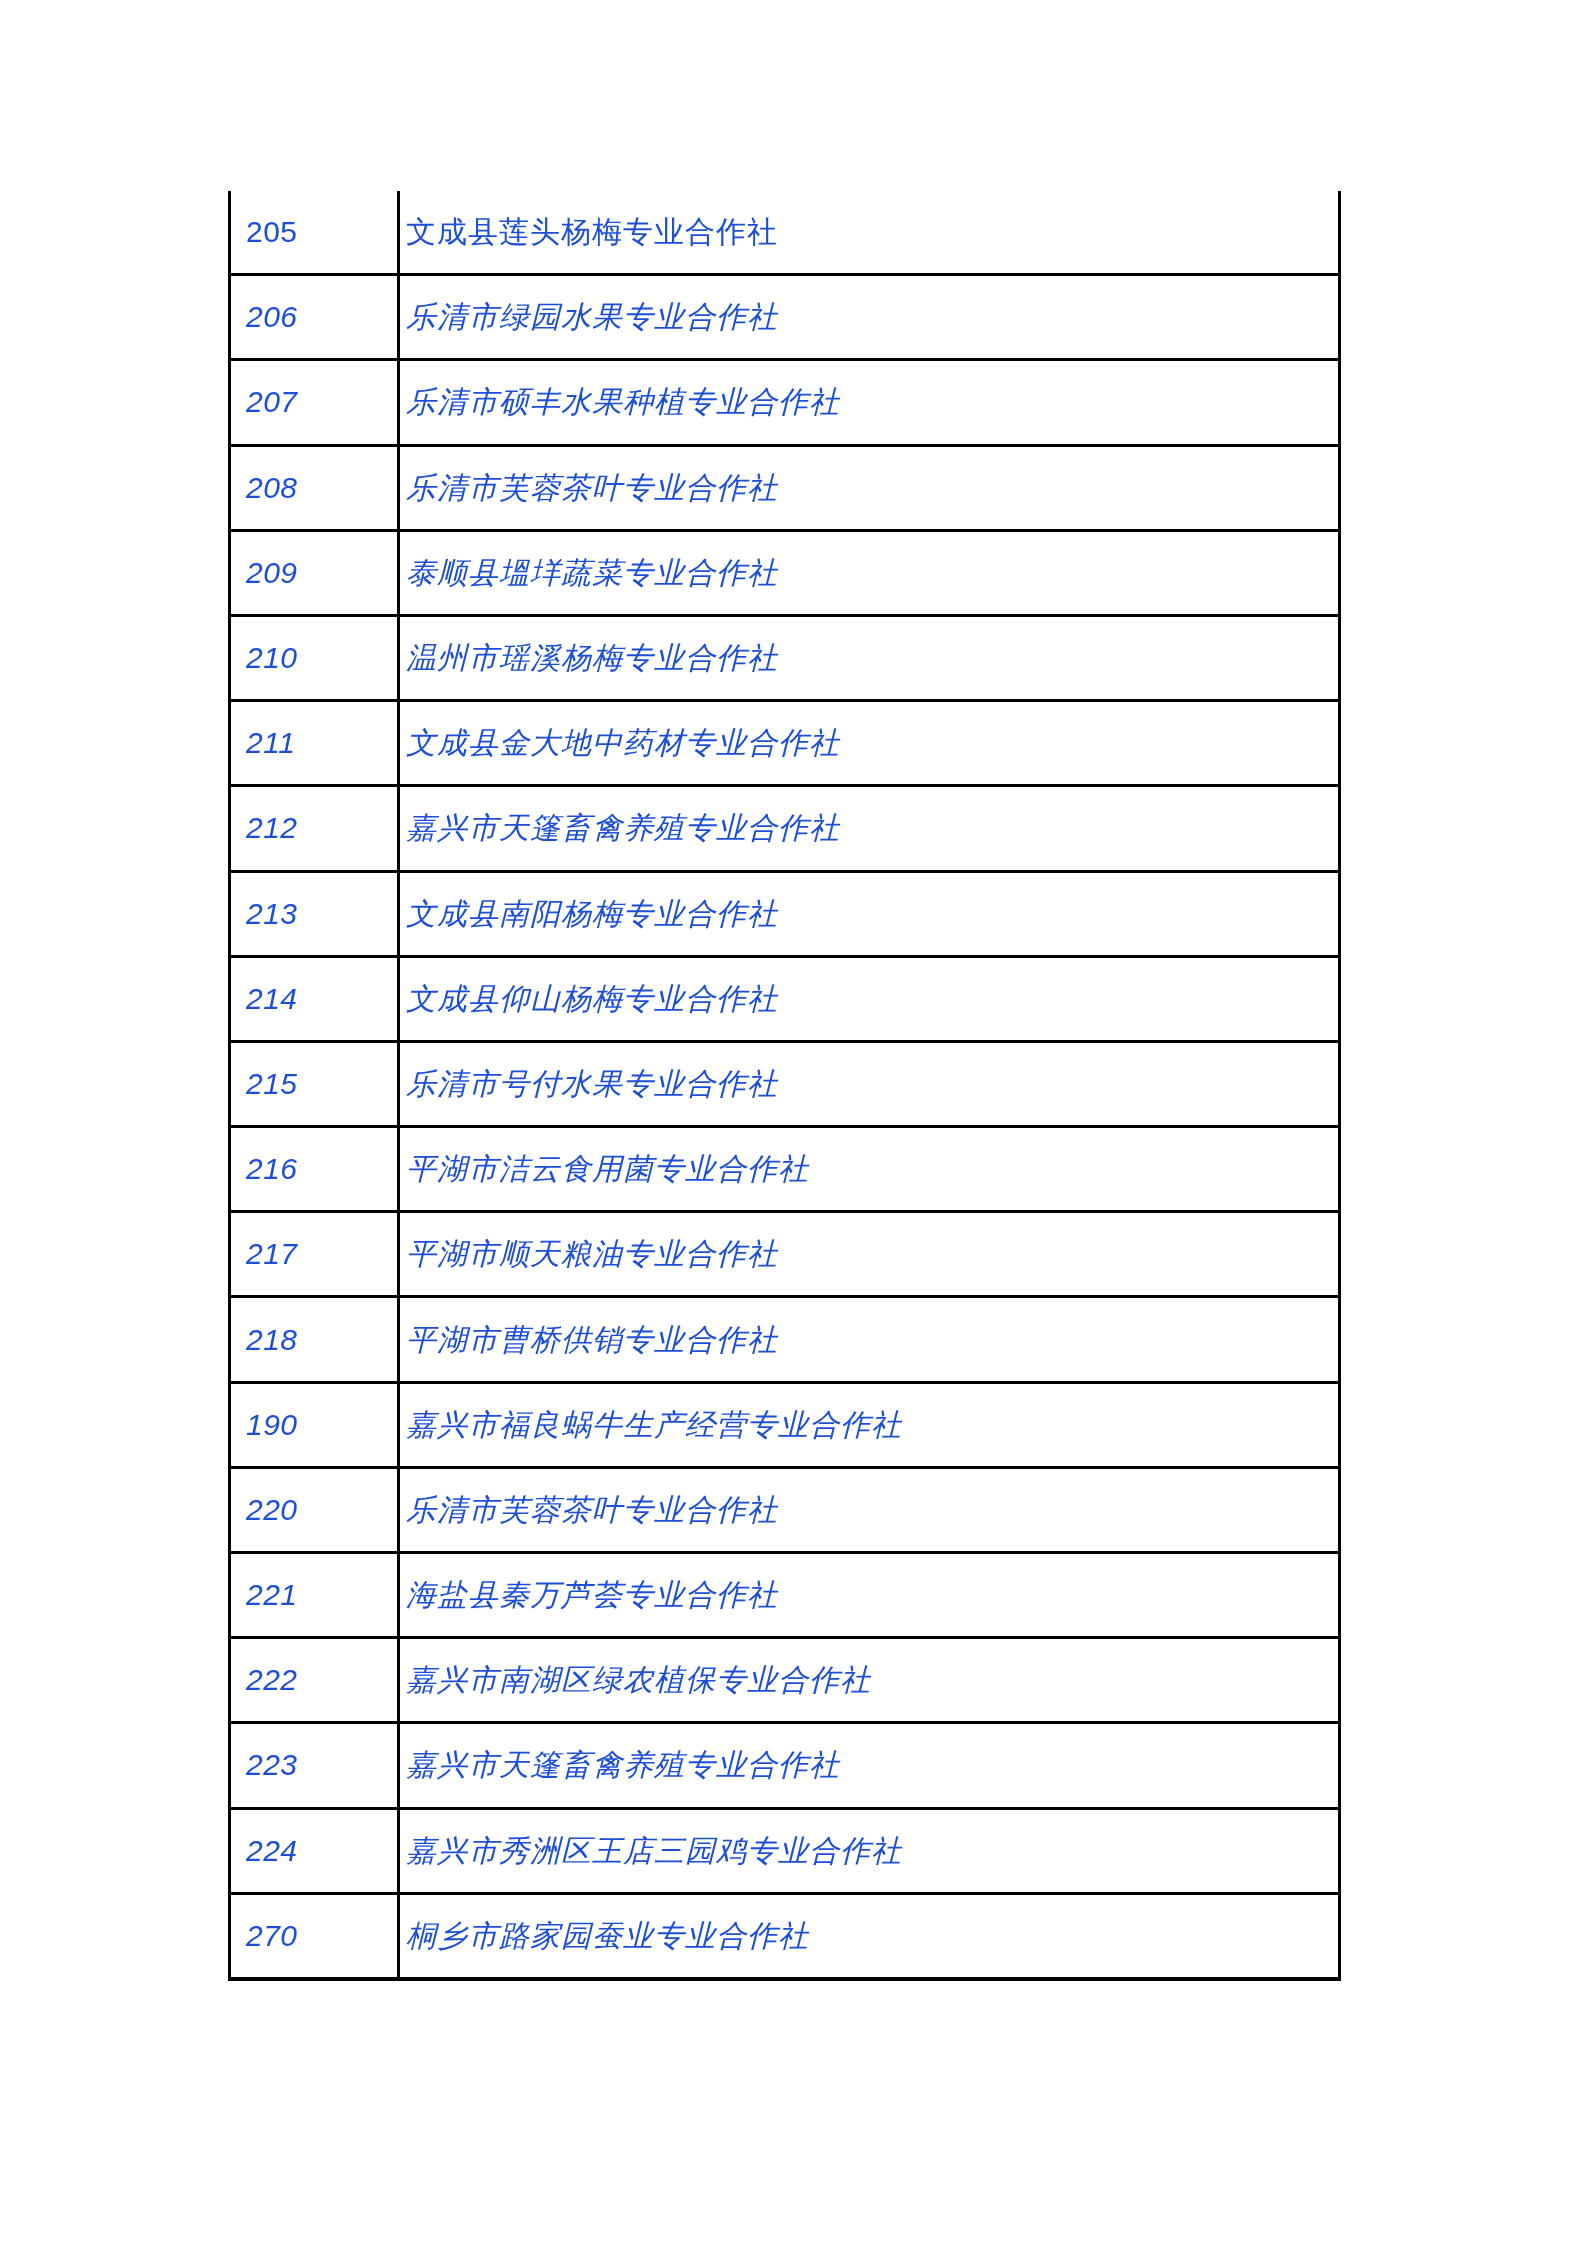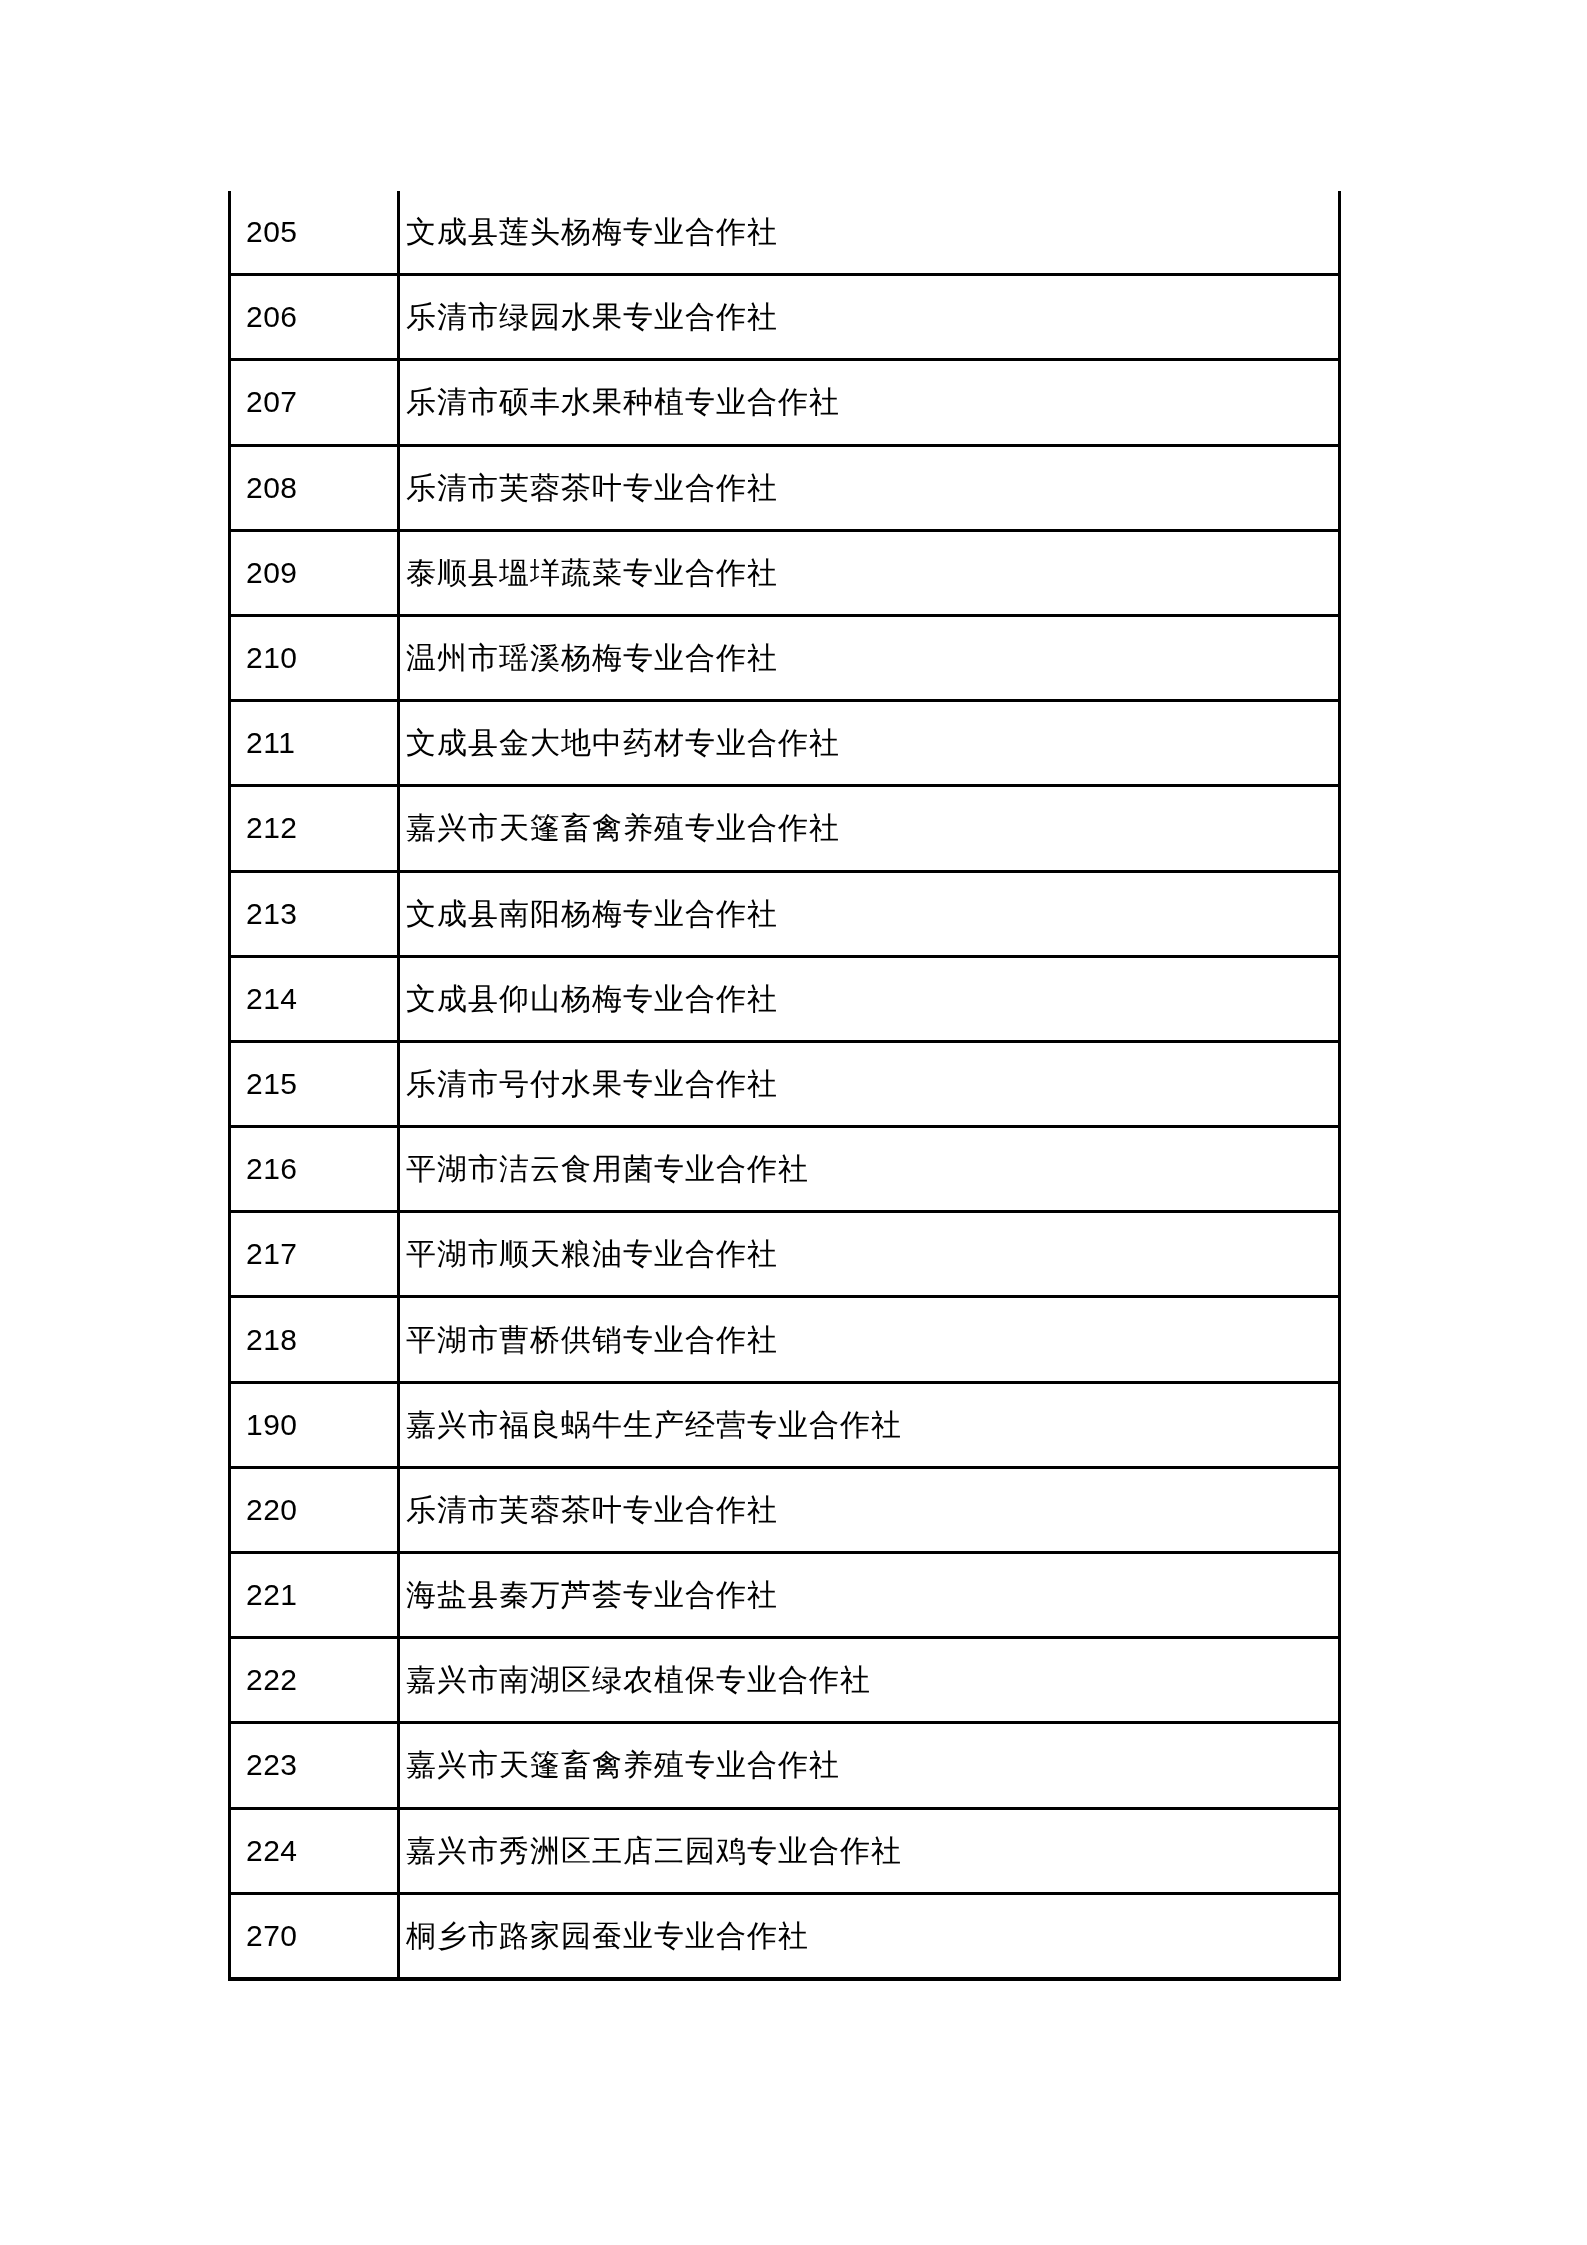--- a/index.html
+++ b/index.html
@@ -35,26 +35,27 @@
     background: #ffffff;
   }
   .row {
     flex: 1 1 0;
     display: flex;
     box-sizing: border-box;
     min-height: 0;
   }
   .row + .row {
     border-top: 3px solid #000000;
+    font-style: italic;
   }
   .cell {
     display: flex;
     align-items: center;
     box-sizing: border-box;
-    color: #000000;
+    color: #1d4ed8;
     font-size: 30px;
     line-height: 1;
     white-space: nowrap;
     overflow: hidden;
   }
   .cell-no {
     width: 169px;
     flex: 0 0 169px;
     border-right: 3px solid #000000;
     padding-left: 15px;

